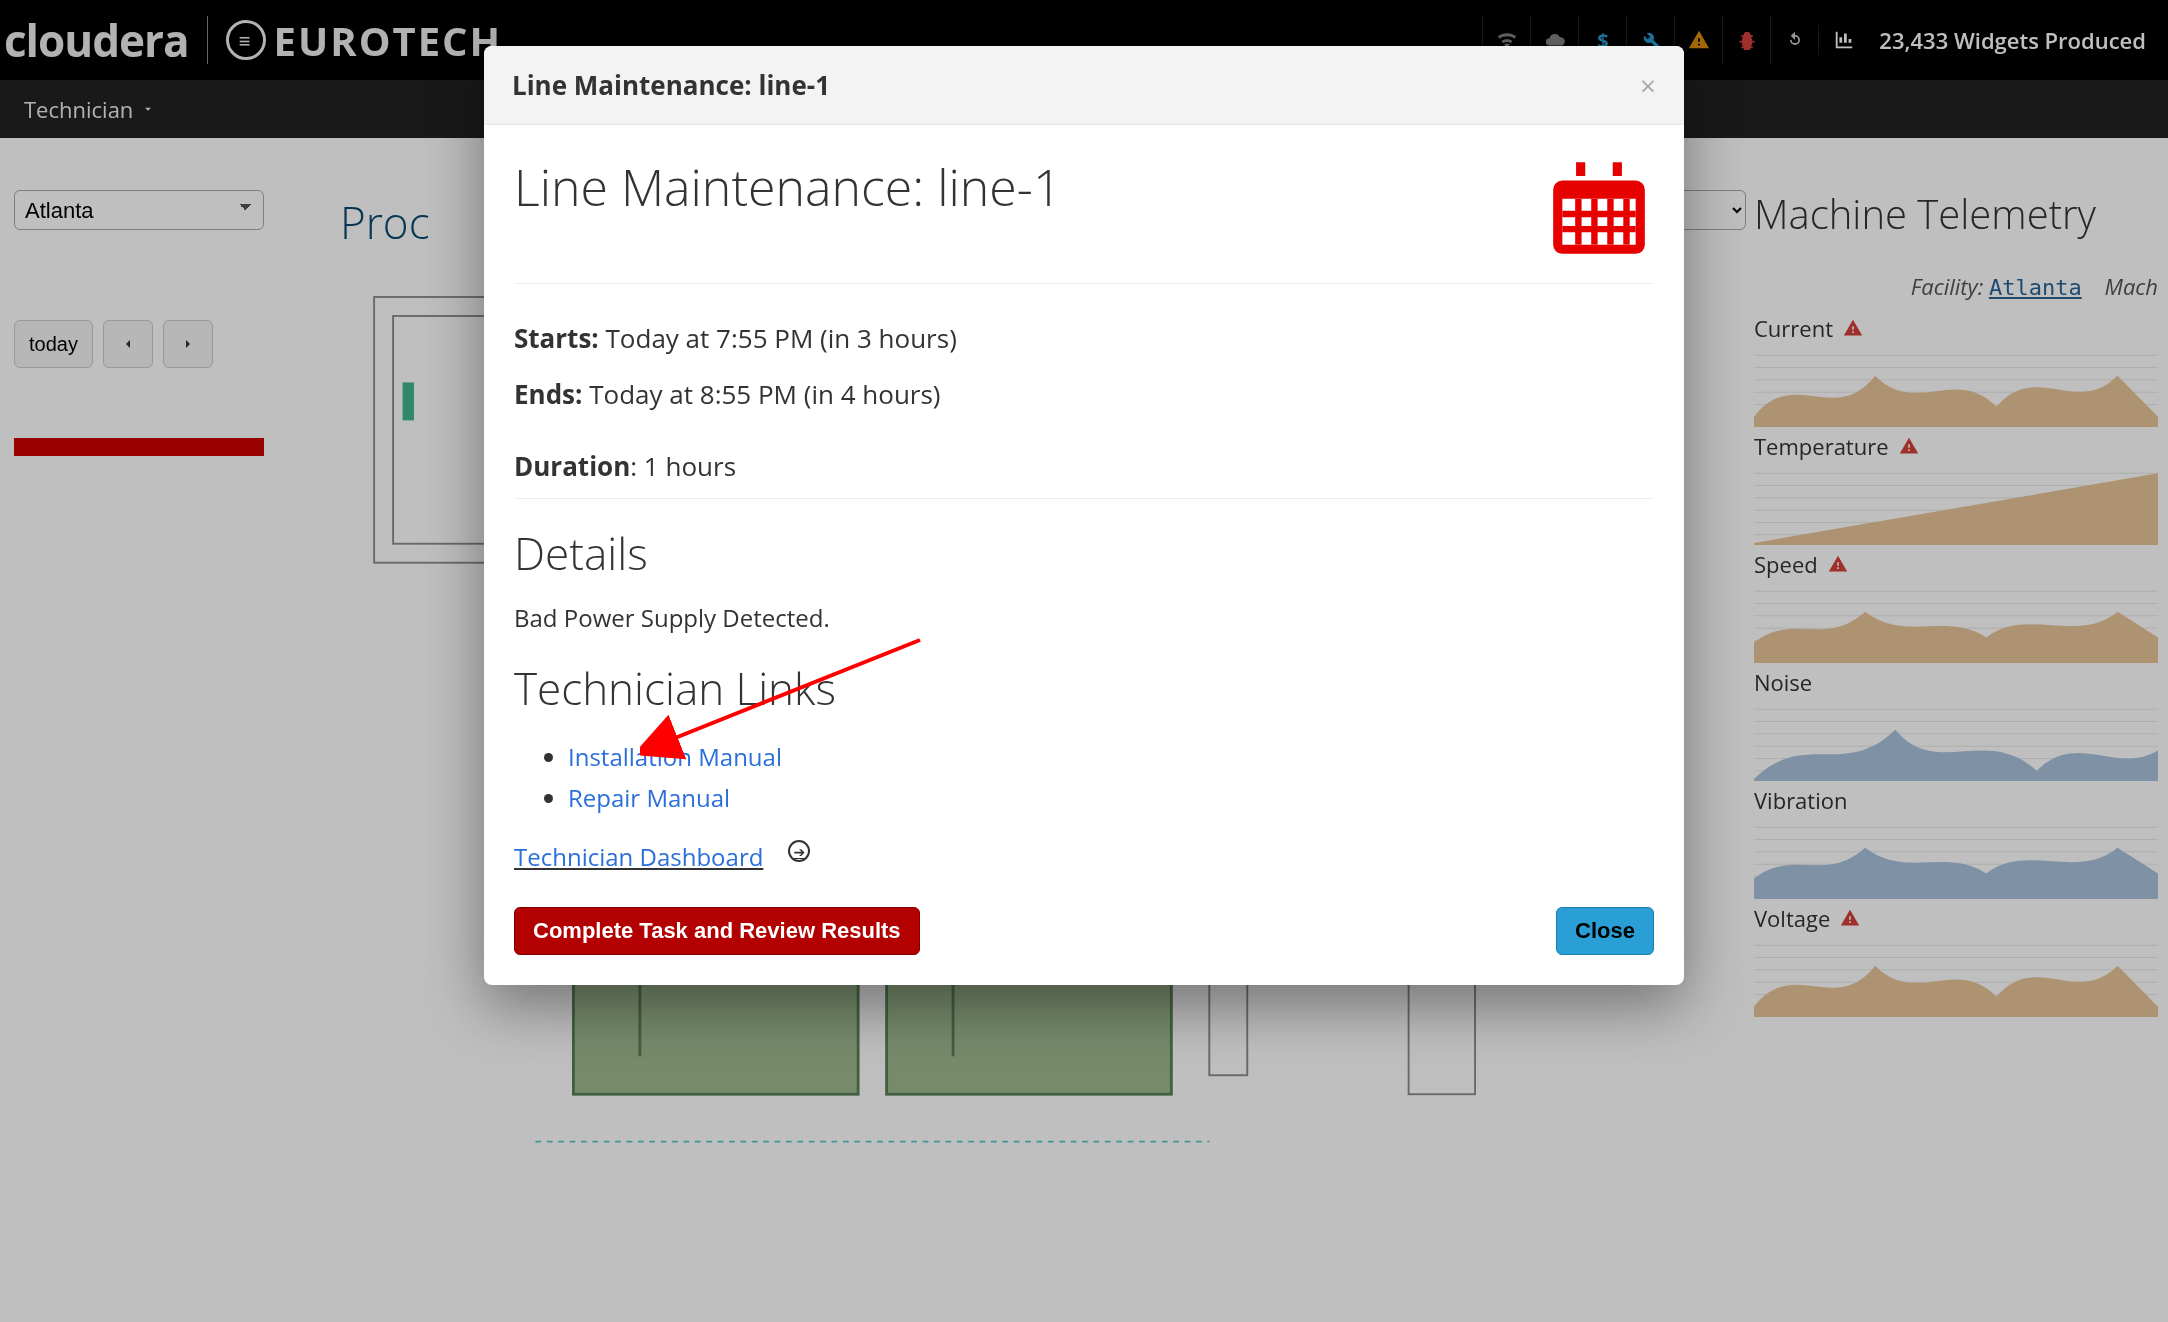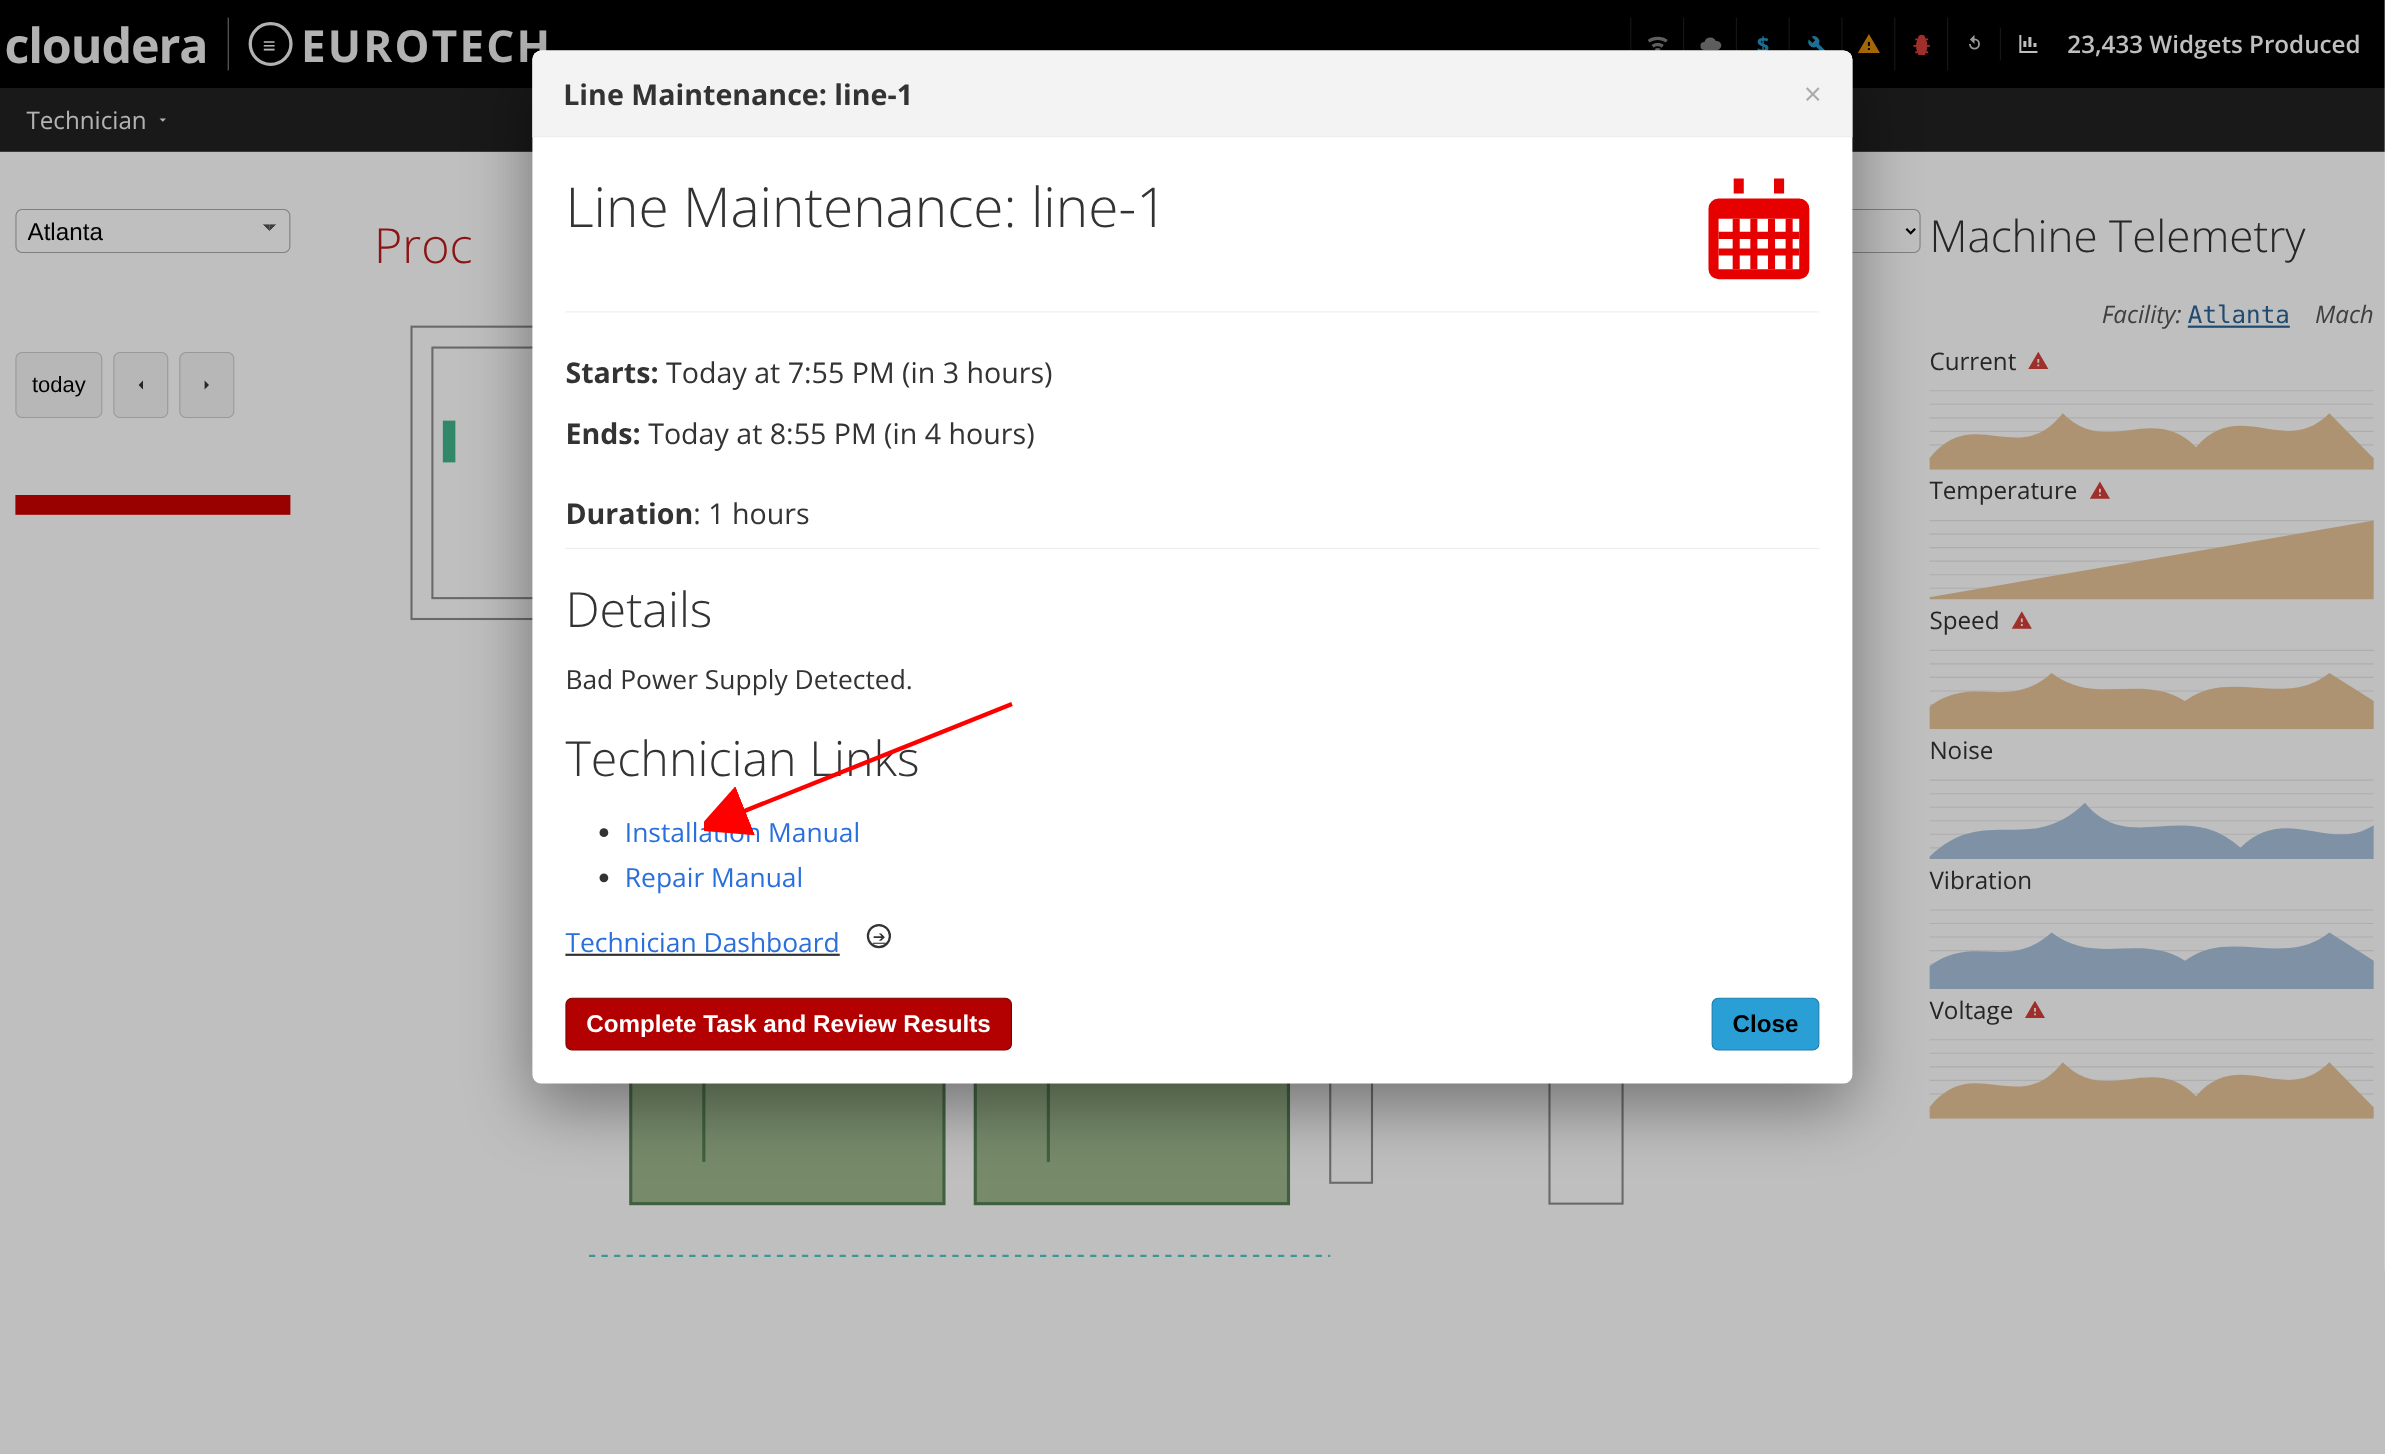--- a/index.html
+++ b/index.html
@@ -54,28 +54,28 @@
     width: 250px; height: 40px; border: 1px solid #aaa; border-radius: 6px; background: #fff;
     padding: 4px 10px; font-size: 22px;
     appearance: none;
     background-image: linear-gradient(45deg, transparent 50%, #555 50%), linear-gradient(135deg, #555 50%, transparent 50%);
     background-position: right 18px top 42%, right 12px top 42%;
     background-size: 6px 6px, 6px 6px;
     background-repeat: no-repeat;
   }
   .cal-btns { display: flex; gap: 10px; margin-top: 90px; }
   .today-btn, .arrow-btn {
-    border: 1px solid #ccc; background: #f5f5f5; border-radius: 6px; height: 60px; display: flex; align-items: center; justify-content: center; font-size: 20px;
+    border: 1px solid #ccc; background: #f5f5f5; border-radius: 6px; height: 48px; display: flex; align-items: center; justify-content: center; font-size: 20px;
   }
   .today-btn { padding: 0 14px; }
   .arrow-btn { width: 50px; font-size: 26px; }
   .red-bar { margin-top: 70px; width: 250px; height: 18px; background: #c00; }
 
   .prod-title {
-    position: absolute; left: 340px; top: 54px; font-size: 44px; font-weight: 300; color: #b91c1c;
+    position: absolute; left: 340px; top: 54px; font-size: 44px; font-weight: 300; color: #0c4a6e;
   }
 
   .machine-bg {
     position: absolute; left: 320px; top: 140px; width: 1380px; height: calc(100% - 140px);
     opacity: .85;
   }
 
   
   .telemetry {
     position: absolute; right: 0; top: 48px; width: 434px; padding: 0 10px 0 20px;

